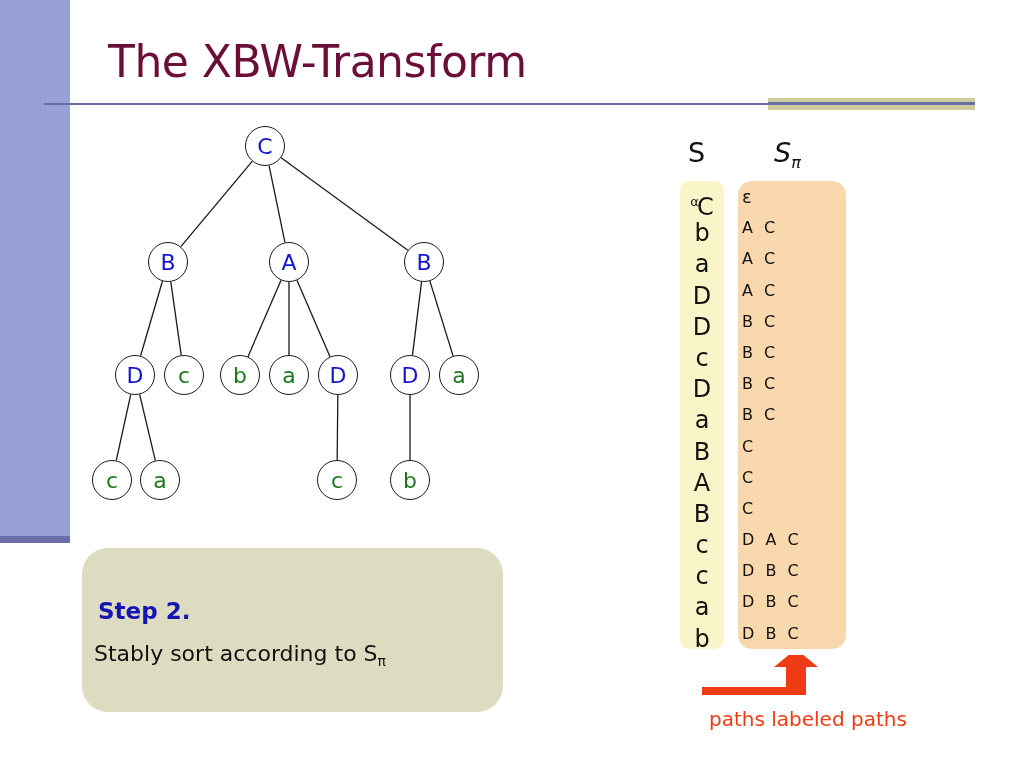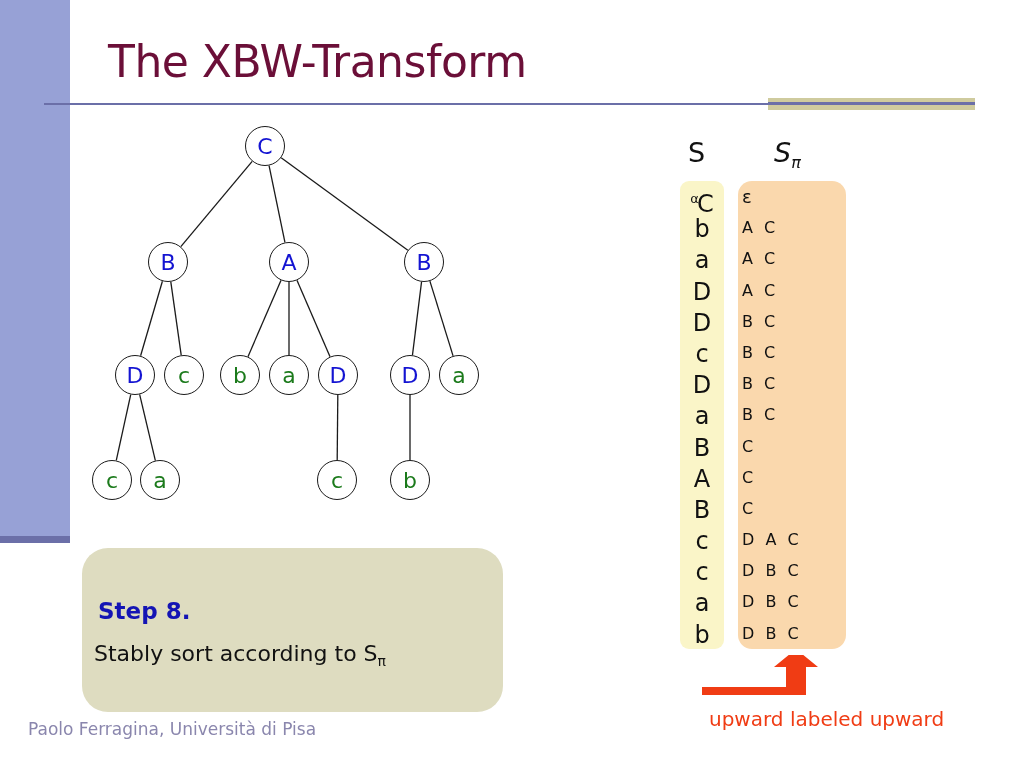--- a/index.html
+++ b/index.html
@@ -175,21 +175,21 @@
     height: 31.2px;
   }
   .cell-s {
     position: absolute;
     left: 0px;
     width: 44px;
     text-align: center;
     font-size: 24px;
     color: #111111;
     font-family: "DejaVu Sans", sans-serif;
-    line-height: 35px;
+    line-height: 42px;
   }
   .cell-s .sup {
     font-size: 13px;
     vertical-align: super;
     margin-right: -2px;
   }
   .cell-sp {
     position: absolute;
     left: 62px;
     font-size: 16px;
@@ -269,21 +269,21 @@
         <div class="node internal" style="left: 310px; top: 237px;">D</div>
         <div class="node leaf" style="left: 359px; top: 237px;">a</div>
         <div class="node leaf" style="left: 12px; top: 342px;">c</div>
         <div class="node leaf" style="left: 60px; top: 342px;">a</div>
         <div class="node leaf" style="left: 237px; top: 342px;">c</div>
         <div class="node leaf" style="left: 310px; top: 342px;">b</div>
       </div>
   </div>
 
   <div class="step-box"></div>
-  <div class="step-title">Step 8.</div>
+  <div class="step-title">Step 2.</div>
   <div class="step-text"><span>Stably sort according to S</span><span class="sub">π</span></div>
 
   <div class="col-head" id="head-s">S</div>
   <div class="col-head" id="head-sp"><span>S</span><span class="sub">π</span></div>
 
   <div class="col-s-bg"></div>
   <div class="col-sp-bg"></div>
   <div class="rows" id="table-rows">
       <div class="row">
         <div class="cell-s"><span class="sup">α</span>C</div>
@@ -343,17 +343,16 @@
       </div>
       <div class="row">
         <div class="cell-s">b</div>
         <div class="cell-sp">D B C</div>
       </div>
     </div>
 
   <svg id="arrow-svg" width="130" height="50" viewBox="0 0 130 50">
     <path d="M 2 40 L 2 32 L 86 32 L 86 12 L 74 12 L 96 -6 L 118 12 L 106 12 L 106 40 Z" fill="#f03c14"></path>
   </svg>
-  <div class="arrow-caption">upward labeled upward</div>
-
-  <div class="footer">Paolo Ferragina, Università di Pisa</div>
+  <div class="arrow-caption">paths labeled paths</div>
+
 
 </div>
 
 </body></html>

